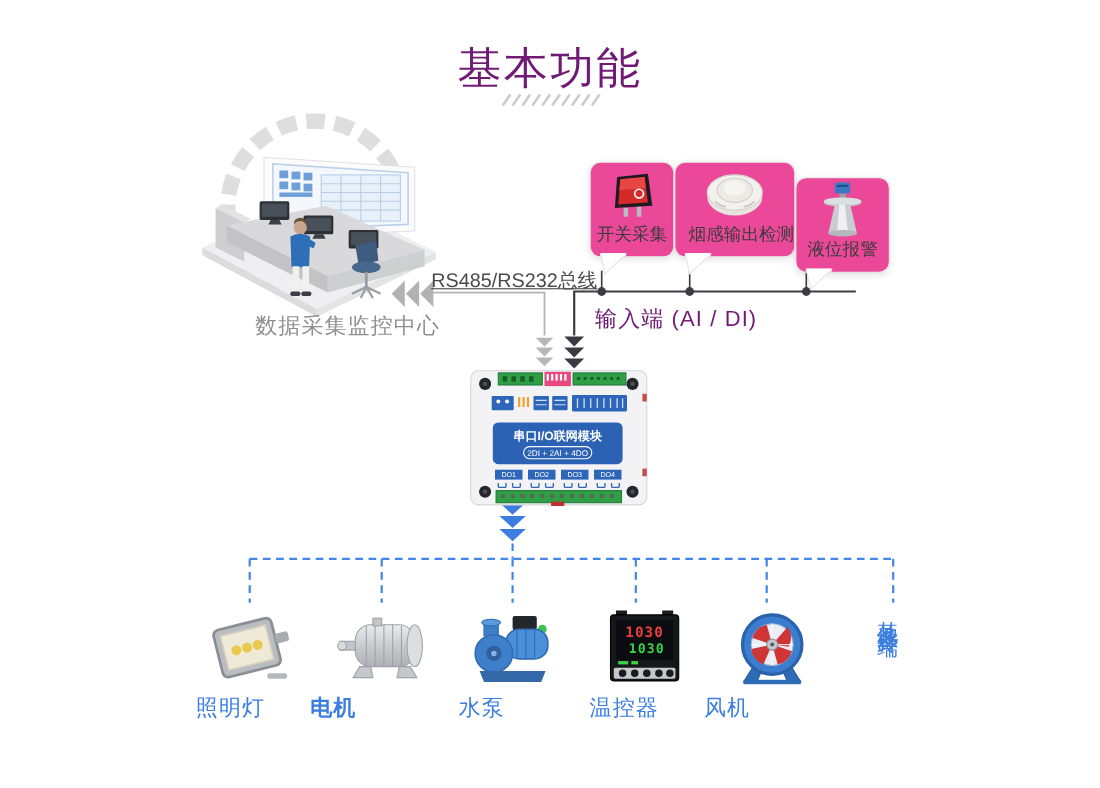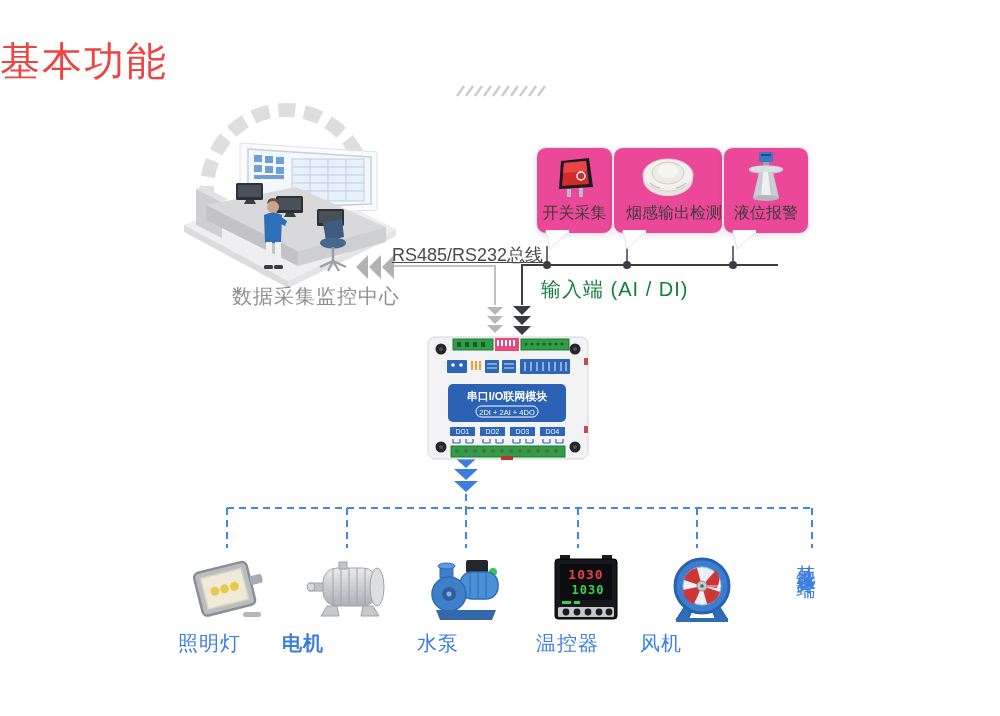--- a/index.html
+++ b/index.html
@@ -2,39 +2,39 @@
 <html><head>
 <meta charset="utf-8">
 <style>
   html,body{margin:0;padding:0;background:#fff;}
   #canvas{
     position:relative;width:1000px;height:716px;background:#ffffff;overflow:hidden;
     font-family:"Liberation Sans","DejaVu Sans",sans-serif;
   }
   .abs{position:absolute;}
   #title{
-    left:0;top:34px;width:1000px;text-align:left;
-    font-size:40px;font-weight:500;color:#ef4444;letter-spacing:2px;
+    left:0;top:34px;width:1000px;text-align:center;
+    font-size:40px;font-weight:500;color:#701a75;letter-spacing:2px;
   }
   #overlay{left:0;top:0;width:1000px;height:716px;pointer-events:none;}
   #mc-label{left:190px;top:283px;width:210px;text-align:right;font-size:20px;color:#8f8f8f;letter-spacing:1px;}
   #bus-label{left:392px;top:243px;font-size:18px;color:#4a4a4a;text-decoration:underline;}
-  #input-label{left:541px;top:276px;font-size:20px;color:#15803d;letter-spacing:1px;}
+  #input-label{left:541px;top:276px;font-size:20px;color:#701a75;letter-spacing:1px;}
   #output-label{left:489px;top:476px;font-size:20px;color:#3b7ee0;letter-spacing:1px;}
   .bubble{
     background:#ec4899;border:1px solid #e8e8e8;border-radius:10px;
     box-shadow:0 2px 7px rgba(0,0,0,.10);
     display:flex;flex-direction:column;align-items:center;justify-content:flex-end;
   }
   .bubble .blabel{font-size:16px;color:#3c3c3c;margin-bottom:9px;white-space:nowrap;}
   .bubble .bicon{flex:1;display:flex;align-items:center;justify-content:center;width:100%;}
   .tail{position:absolute;bottom:-17px;left:7px;width:26px;height:19px;overflow:visible;}
   #b1{left:536px;top:147px;width:75px;height:85px;}
   #b2{left:613px;top:147px;width:108px;height:85px;align-items:flex-end;}
-  #b3{left:723px;top:147px;width:84px;height:85px;text-align:center;}
+  #b3{left:723px;top:161px;width:84px;height:85px;text-align:center;}
   .out-item-label{font-size:20px;color:#3b7ee0;text-align:left;letter-spacing:1px;}
   #other-terms{
     left:796px;top:549px;height:130px;
     writing-mode:vertical-rl;font-size:19px;color:#3b7ee0;letter-spacing:3px;line-height:20px;
   }
   .seg{font-family:"DejaVu Sans Mono",monospace;font-weight:bold;}
 </style>
 </head>
 <body>
 

